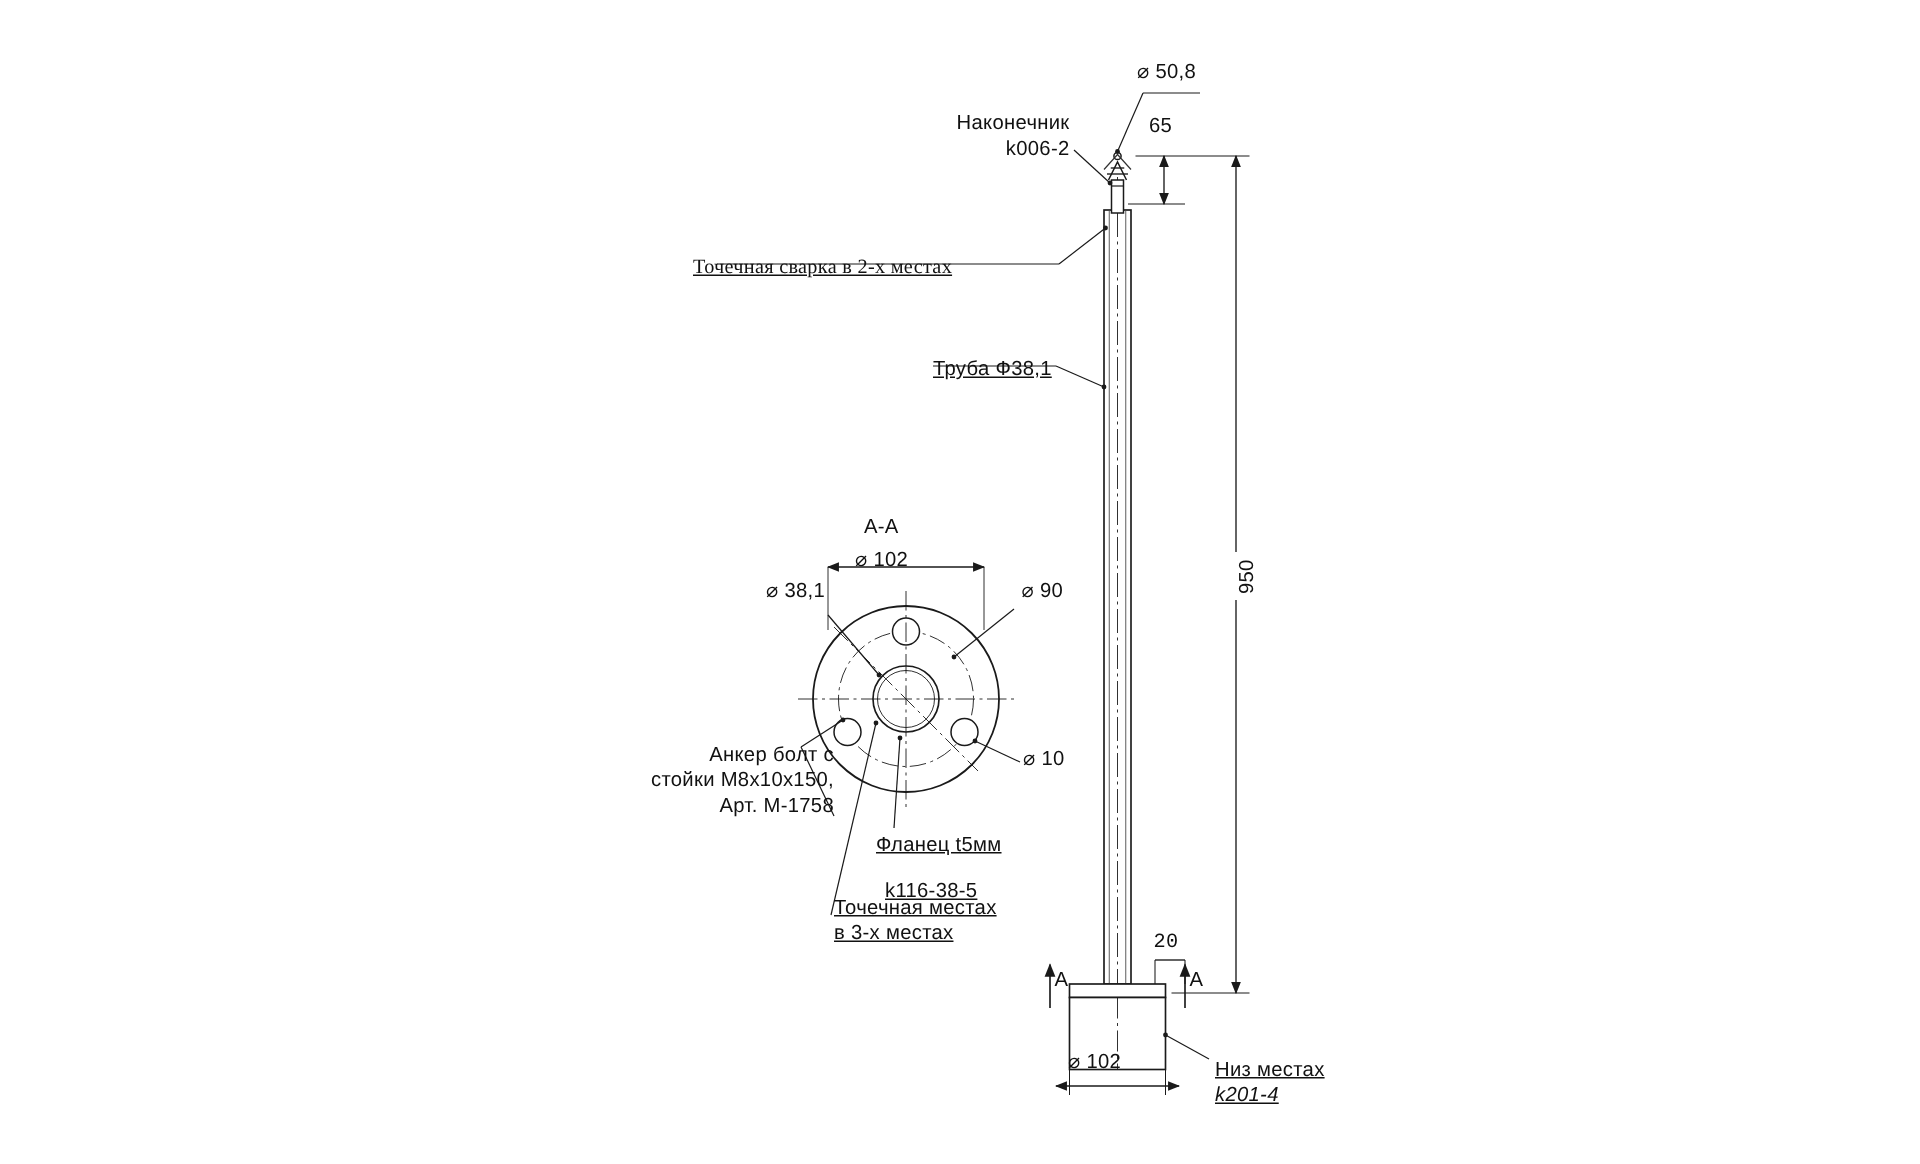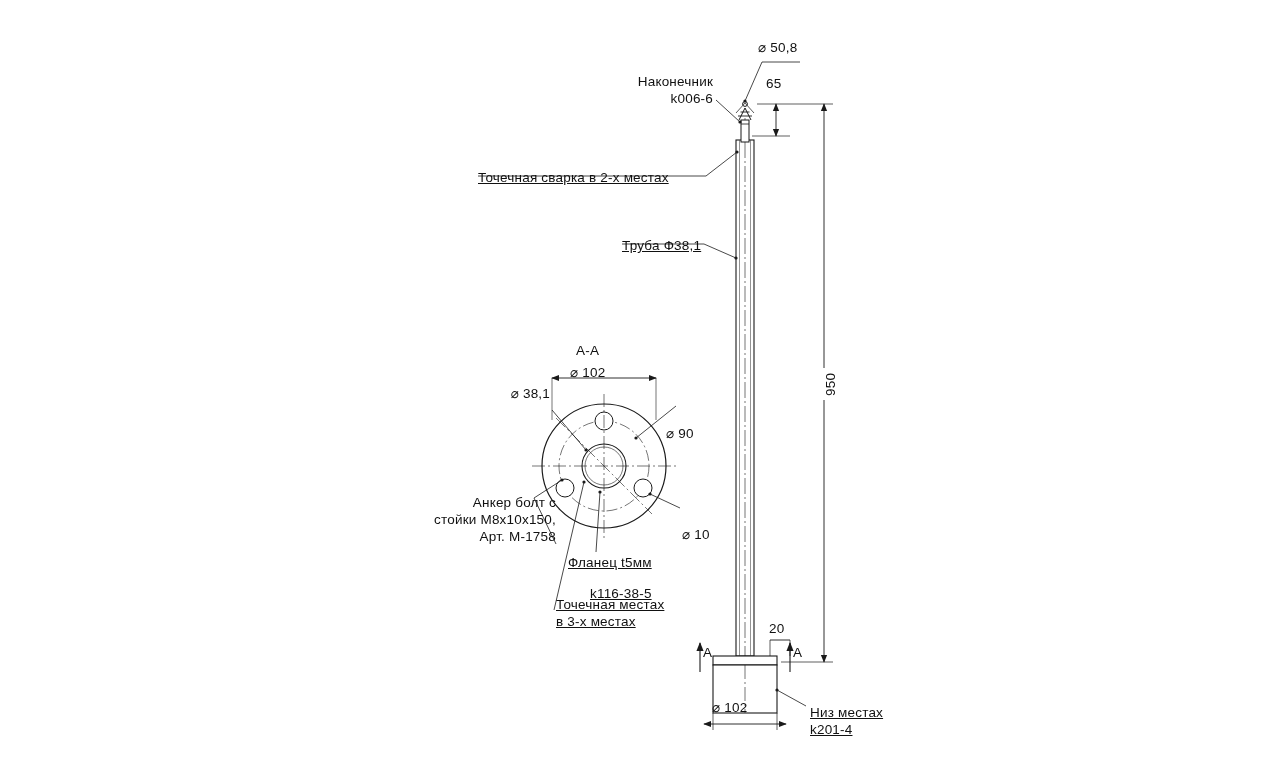--- a/index.html
+++ b/index.html
@@ -149,51 +149,51 @@
       <circle cx="584" cy="482" r="1.6" fill="#1a1a1a" stroke="none"></circle>
 
     </g>
   </svg>
 
   <div class="lbl" style="left:758px; top:39px;">⌀ 50,8</div>
 
   <div class="lbl center" style="left:766px; top:75px; width:22px;">65</div>
 
   <div class="lbl right" style="left:598px; top:73px; width:115px;">Наконечник</div>
-  <div class="lbl right" style="left:598px; top:90px; width:115px;">k006-6</div>
+  <div class="lbl right" style="left:598px; top:90px; width:115px;">k006-2</div>
 
-  <div class="lbl under" style="left:478px; top:169px;">Точечная сварка в 2-х местах</div>
+  <div class="lbl under" style="left:462px; top:169px;font-family:Liberation Serif, serif;">Точечная сварка в 2-х местах</div>
 
   <div class="lbl under" style="left:622px; top:237px;">Труба Ф38,1</div>
 
   <div class="lbl vert" style="left:822px; top:396px;">950</div>
 
   <div class="lbl center" style="left:576px; top:342px; width:56px;">A-A</div>
 
   <div class="lbl center" style="left:570px; top:364px; width:68px;">⌀ 102</div>
 
   <div class="lbl right" style="left:478px; top:385px; width:72px;text-align:right;">⌀ 38,1</div>
 
-  <div class="lbl" style="left:666px; top:385px;margin-top:40px;">⌀ 90</div>
+  <div class="lbl" style="left:681px; top:385px;">⌀ 90</div>
 
-  <div class="lbl" style="left:682px; top:526px;">⌀ 10</div>
+  <div class="lbl" style="left:682px; top:497px;">⌀ 10</div>
 
   <div class="lbl right" style="left:408px; top:494px; width:148px;">Анкер болт с</div>
   <div class="lbl right" style="left:408px; top:511px; width:148px;">стойки М8х10х150,</div>
   <div class="lbl right" style="left:408px; top:528px; width:148px;">Арт. М-1758</div>
 
-  <div class="lbl under" style="left:568px; top:554px;">Фланец t5мм</div>
+  <div class="lbl under" style="left:584px; top:554px;">Фланец t5мм</div>
   <div class="lbl under" style="left:590px; top:571px;margin-top:14px;">k116-38-5</div>
 
   <div class="lbl under" style="left:556px; top:596px;">Точечная местах</div>
   <div class="lbl under" style="left:556px; top:613px;">в 3-х местах</div>
 
-  <div class="lbl center" style="left:769px; top:620px; width:22px;">20</div>
+  <div class="lbl center" style="left:769px; top:620px; width:22px;font-family:Liberation Mono, monospace;">20</div>
 
   <div class="lbl" style="left:703px; top:644px;">A</div>
   <div class="lbl" style="left:793px; top:644px;">A</div>
 
   <div class="lbl center" style="left:712px; top:699px; width:66px;">⌀ 102</div>
 
   <div class="lbl under" style="left:810px; top:704px;">Низ местах</div>
-  <div class="lbl under" style="left:810px; top:721px;">k201-4</div>
+  <div class="lbl under" style="left:810px; top:721px;font-style:italic;">k201-4</div>
 
 </div>
 
 </body></html>

